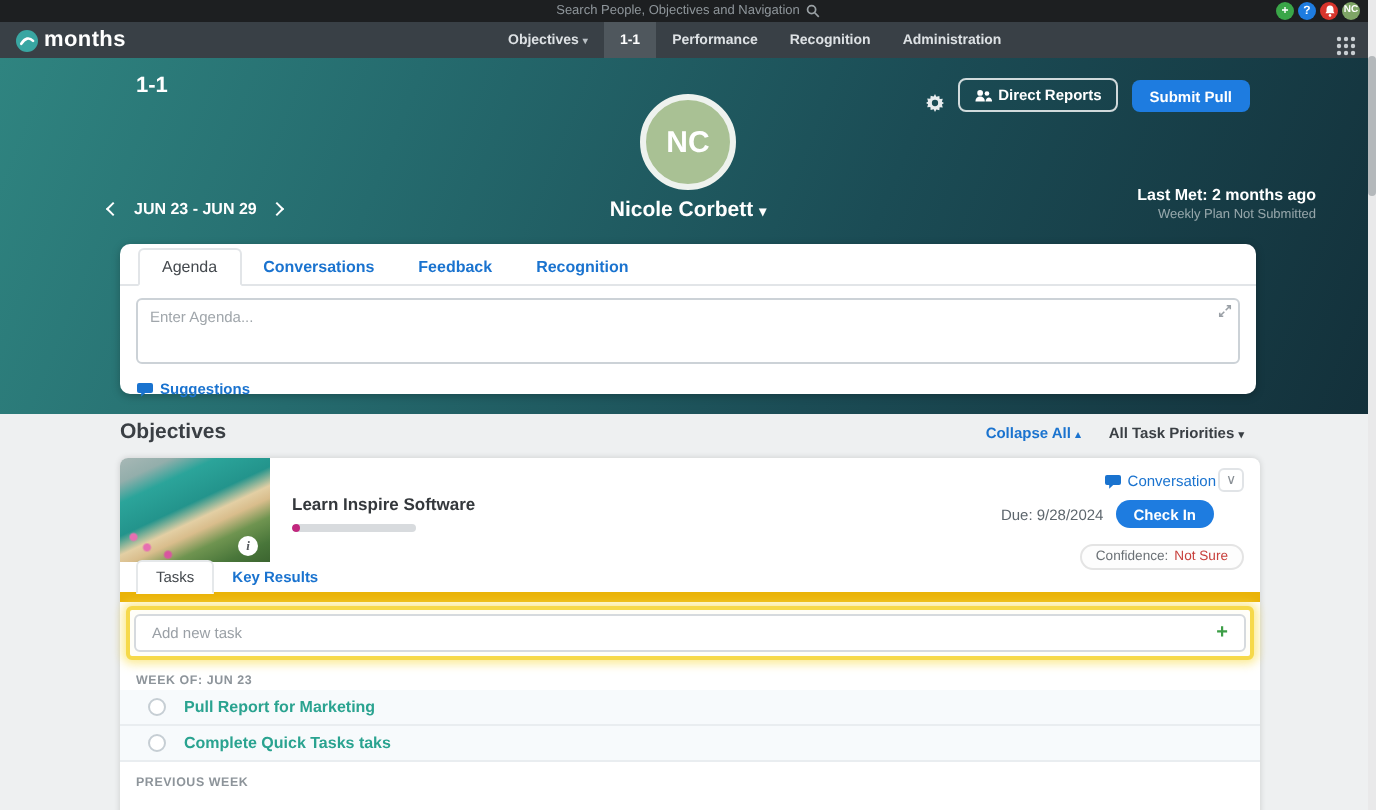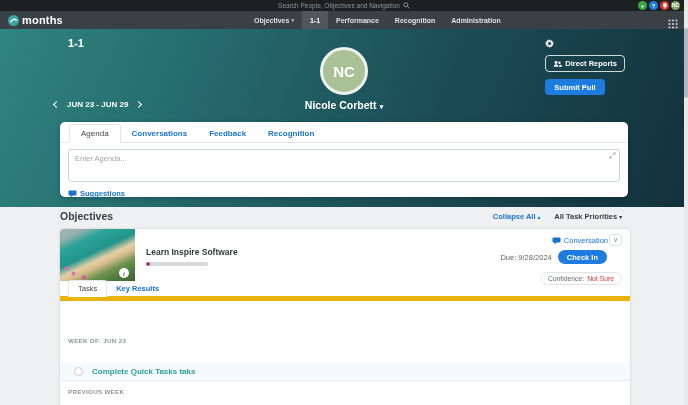--- a/index.html
+++ b/index.html
@@ -29,21 +29,21 @@
   .nav-item { display:flex; align-items:center; gap:2px; padding:0 8px; color:#dde1e4;
               font-size:7px; font-weight:bold; cursor:pointer; }
   .nav-item.active { background:#4f575d; color:#fff; }
   .nav-caret { font-size:5px; color:#b9bfc4; }
   .grid-icon { position:absolute; right:10px; top:4px; cursor:pointer; }
 
   
   .hero { position:absolute; left:0; top:29px; width:688px; height:178px; color:#fff;
           background:linear-gradient(112deg,#2f8480 0%,#256b6e 28%,#1b4c55 62%,#13303a 100%); }
   .hero-title { position:absolute; left:68px; top:8px; font-size:11px; font-weight:bold; }
-  .hero-actions { position:absolute; right:63px; top:10px; display:flex; align-items:flex-start; gap:7px;flex-direction:column; }
+  .hero-actions { position:absolute; right:63px; top:10px; display:flex; align-items:flex-end; gap:7px; }
   .gear { cursor:pointer; display:flex; }
   .btn-outline { display:flex; align-items:center; gap:3px; border:1px solid rgba(255,255,255,.8);
                  border-radius:4px; background:transparent; color:#fff; font-size:7.5px; font-weight:600;
                  padding:3px 7px; cursor:pointer; font-family:inherit; }
   .btn-primary { border:none; border-radius:4px; background:var(--accent_blue,#1e7ce0); color:#fff;
                  font-size:7.5px; font-weight:600; padding:3.5px 9px; cursor:pointer; font-family:inherit; }
   .avatar-big { position:absolute; left:50%; top:18px; margin-left:-24px; width:48px; height:48px;
                 border-radius:50%; background:#a9c194; border:3px solid #eef2ee; color:#fff;
                 font-size:15px; font-weight:bold; display:flex; align-items:center; justify-content:center;
                 cursor:pointer; }
@@ -238,20 +238,24 @@
     <div class="person">
       <span>Nicole Corbett</span><span class="dd-caret">▾</span>
     </div>
 
     <div class="date-nav">
       <span class="chev left"></span>
       <span>JUN 23 - JUN 29</span>
       <span class="chev right"></span>
     </div>
 
+    <div class="last-met">
+      <div class="l1">Last Met: 2 months ago</div>
+      <div class="l2">Weekly Plan Not Submitted</div>
+    </div>
 
     <div class="agenda-card">
       <div class="tabs">
         <span class="tab active">Agenda</span>
         <span class="tab link">Conversations</span>
         <span class="tab link">Feedback</span>
         <span class="tab link">Recognition</span>
       </div>
       <div class="agenda-input-wrap">
         <textarea placeholder="Enter Agenda..." style=""></textarea>
@@ -304,23 +308,33 @@
     <div class="conf-pill">
       <span class="conf-l">Confidence:</span>
       <span class="conf-v">Not Sure</span>
     </div>
 
     <div class="obj-tabs">
       <span class="otab active">Tasks</span>
       <span class="otab link">Key Results</span>
     </div>
 
+    <div class="highlight">
+      <div class="add-task">
+        <input placeholder="Add new task" style="">
+        <span class="plus-ic">+</span>
+      </div>
+    </div>
 
     <div class="week-label">WEEK OF: JUN 23</div>
 
+    <div class="task-row r1">
+      <span class="task-check"></span>
+      <span class="task-label">Pull Report for Marketing</span>
+    </div>
     <div class="task-row r2">
       <span class="task-check"></span>
       <span class="task-label">Complete Quick Tasks taks</span>
     </div>
 
     <div class="prev-week">PREVIOUS WEEK</div>
   </div>
 
   <div class="scrollbar">
     <div class="scroll-thumb"></div>

